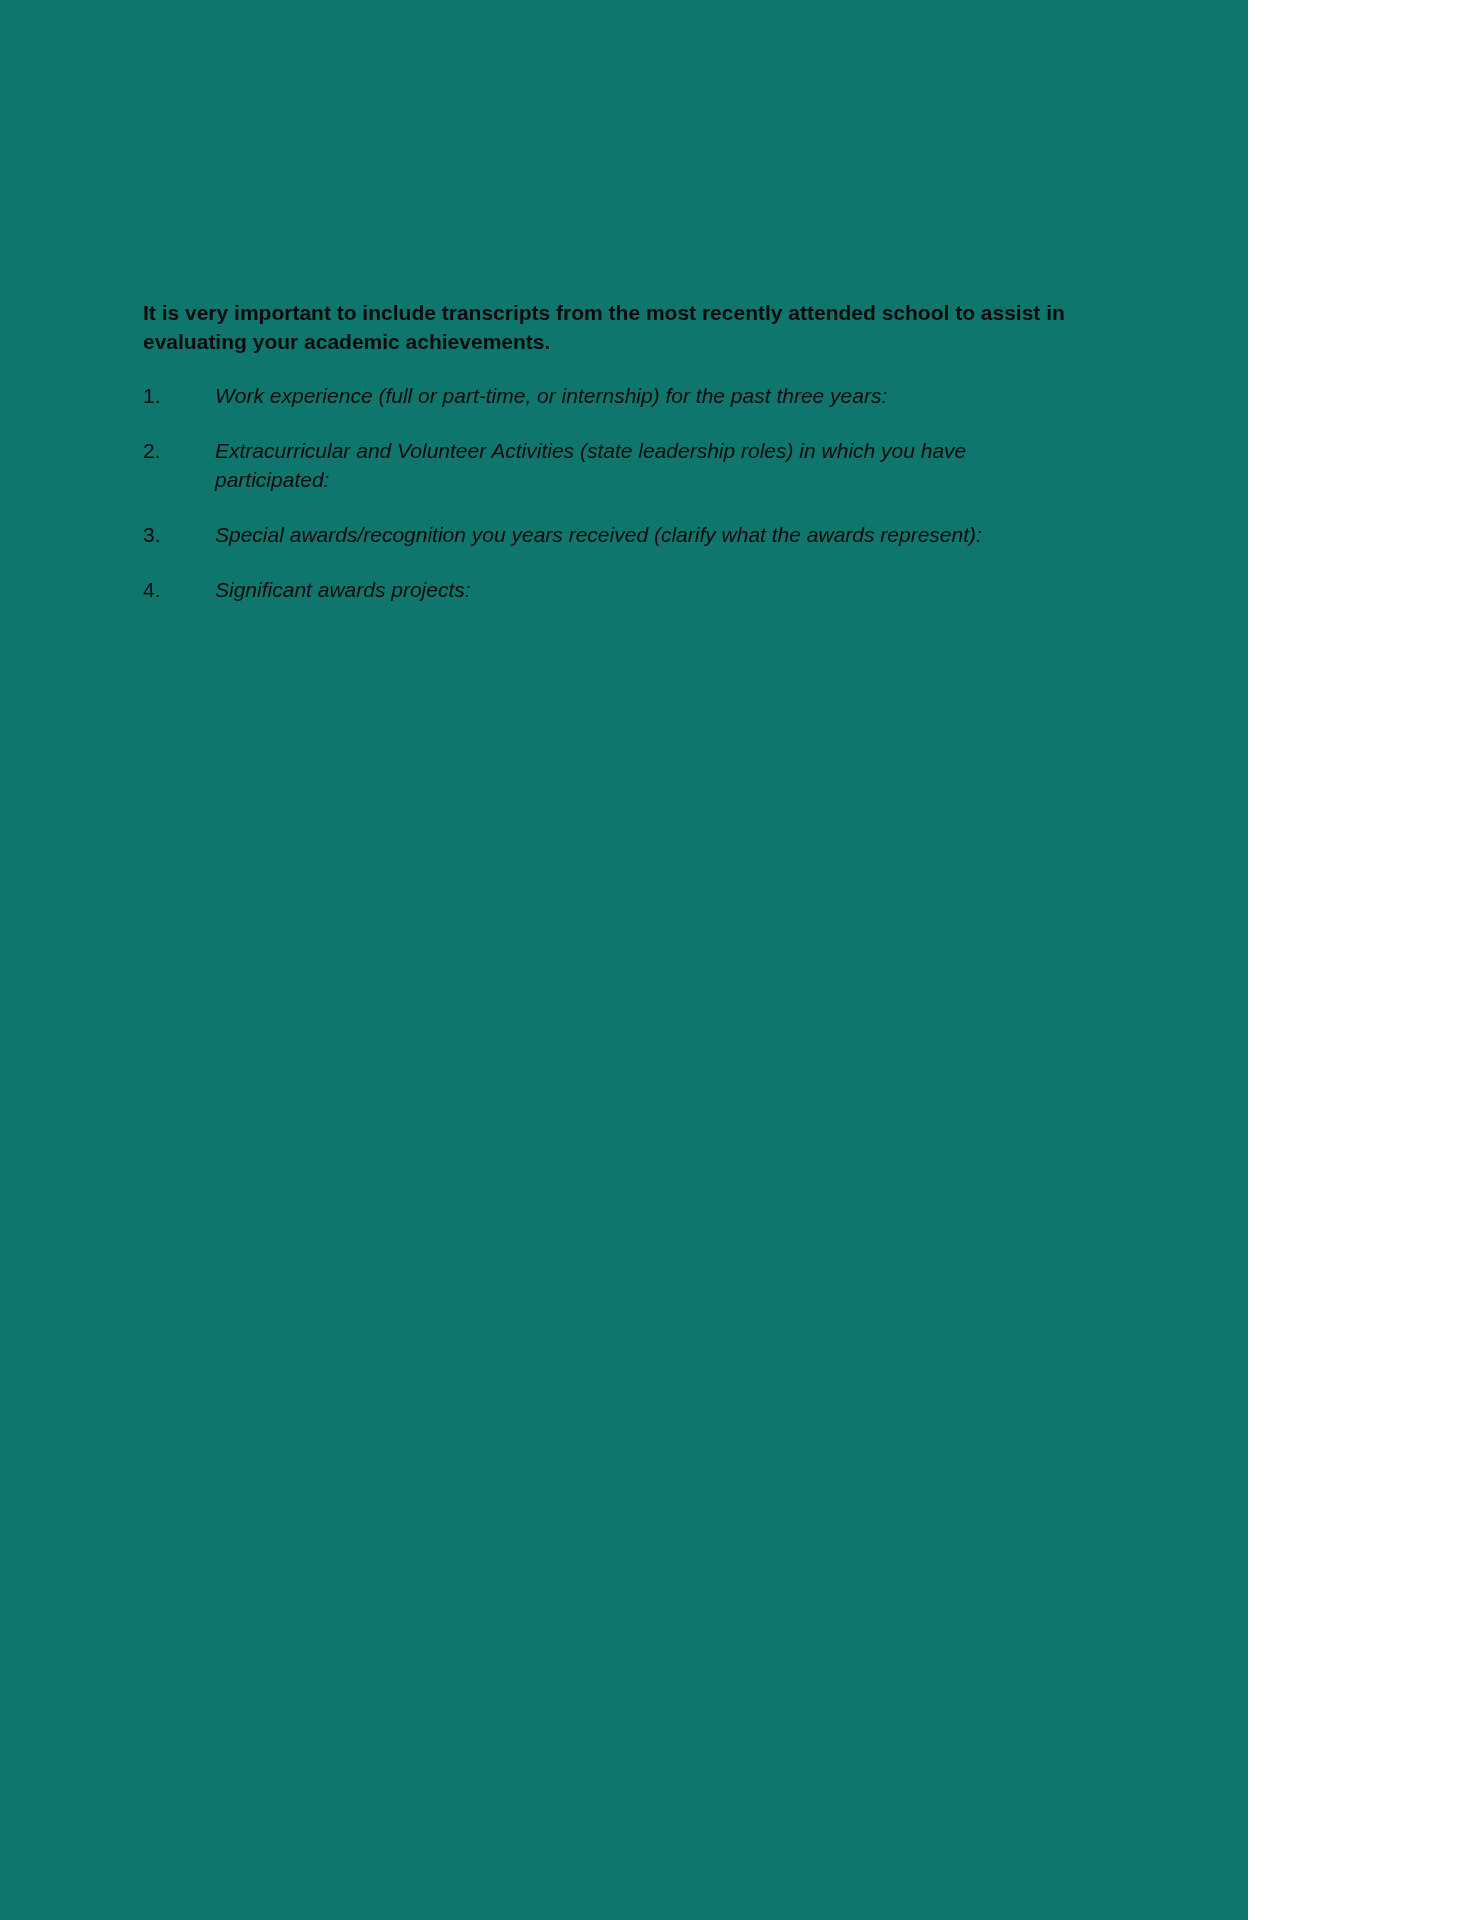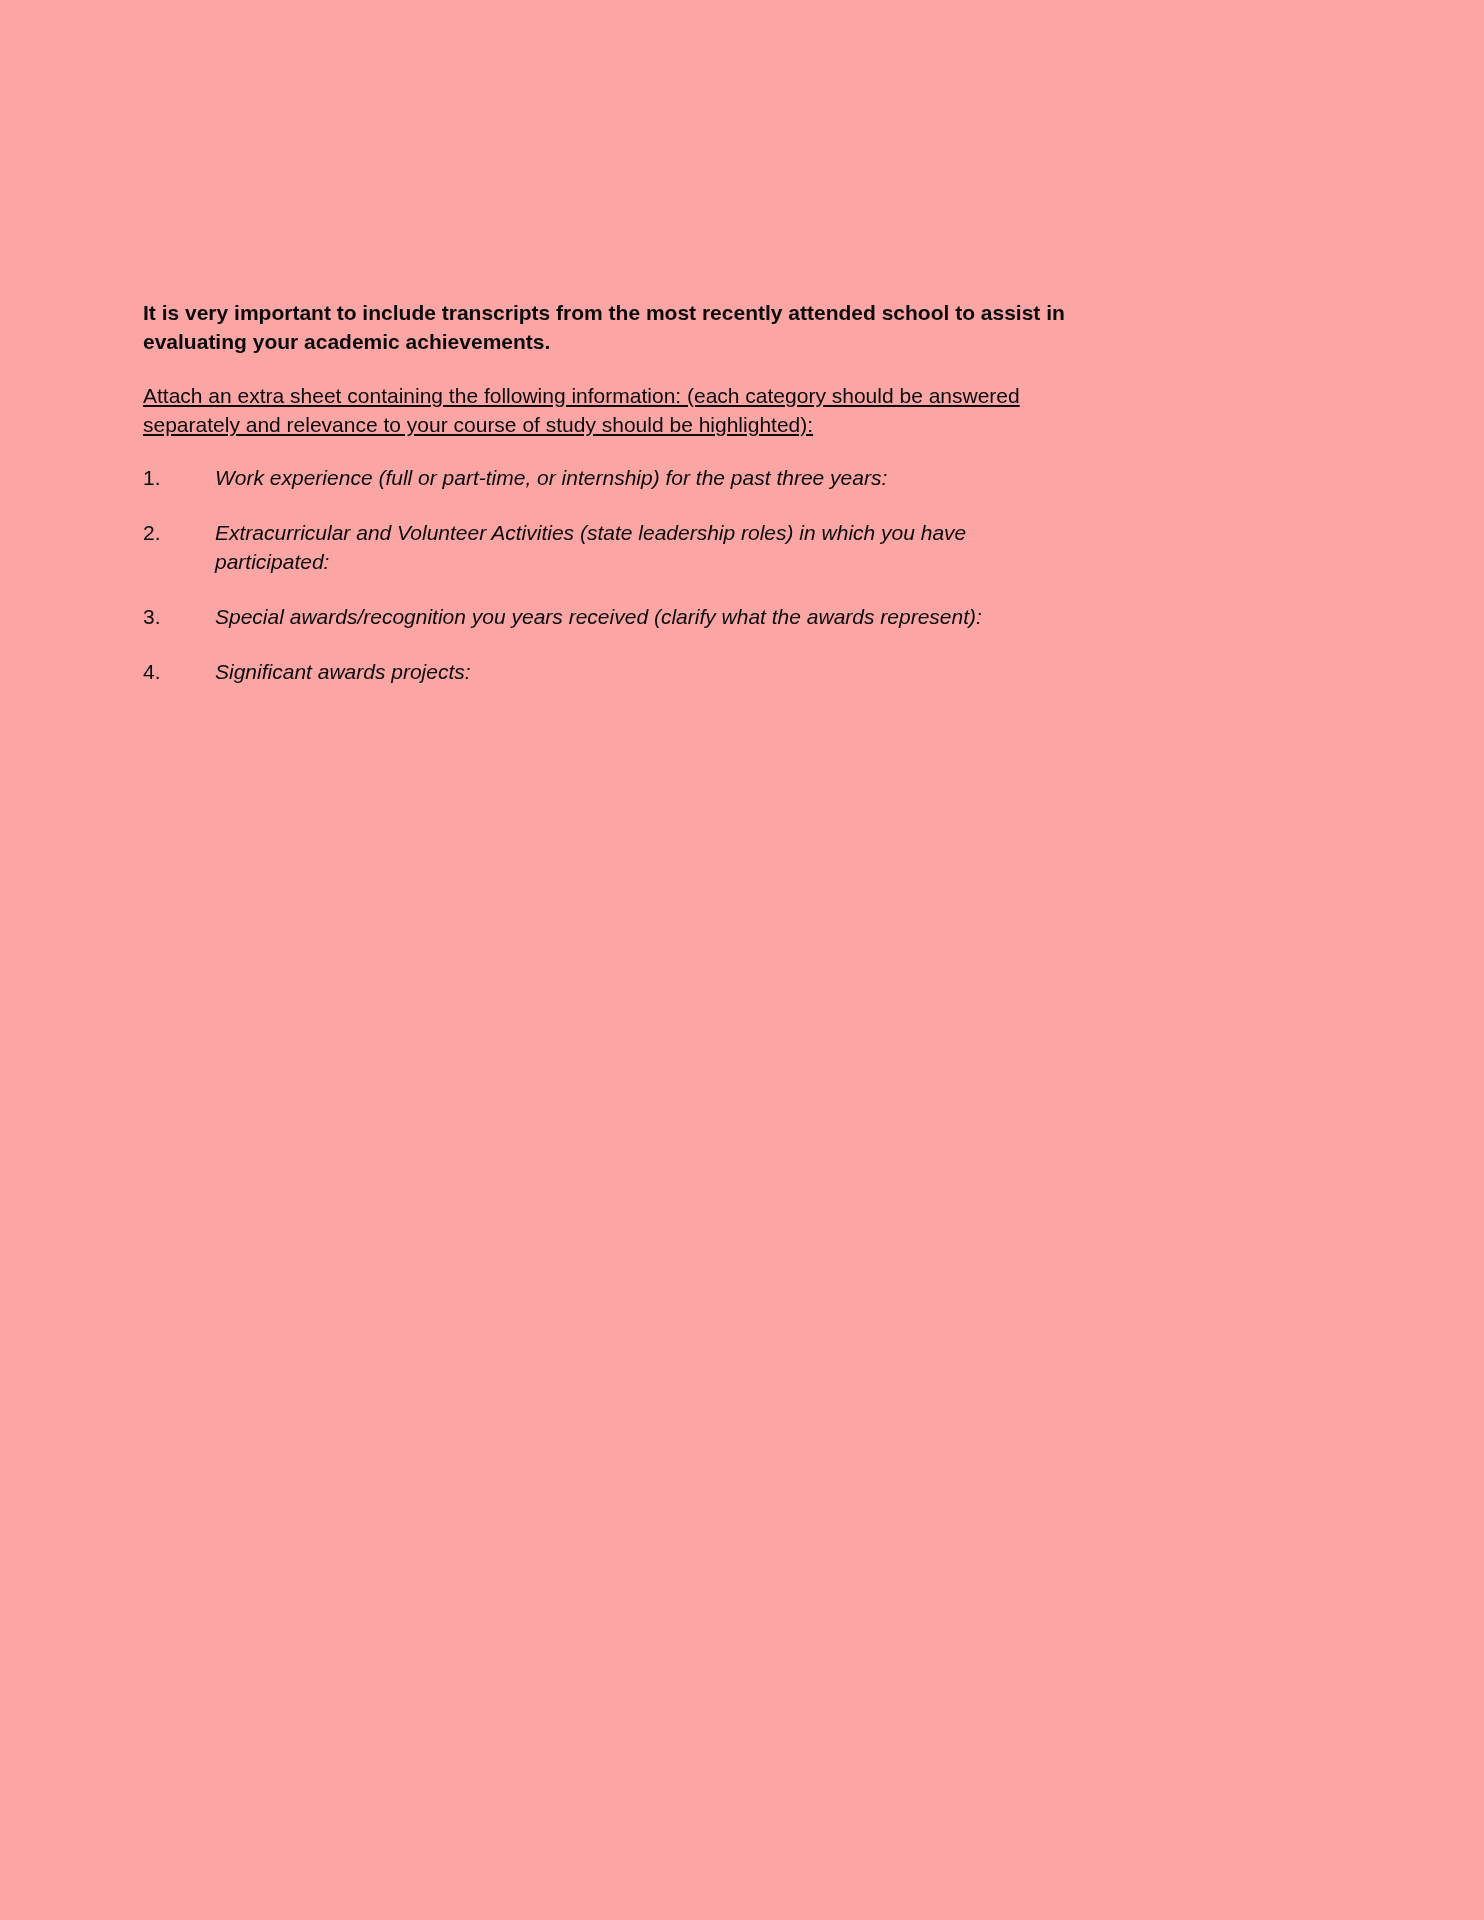--- a/index.html
+++ b/index.html
@@ -7,23 +7,23 @@
   html, body {
     width: 1484px;
     height: 1920px;
     background: #ffffff;
     font-family: "Liberation Sans", "DejaVu Sans", sans-serif;
     color: #0a0a0a;
   }
 
   .page {
     position: relative;
-    width: 1484px;
+    width: 1248px;
     height: 1920px;
-    background: #fca5a5;
+    background: #0f766e;
     overflow: hidden;
   }
 
   .content {
     position: absolute;
     top: 298px;
     left: 143px;
     width: 940px;
     font-size: 21px;
     line-height: 29px;
@@ -63,21 +63,20 @@
   }
 </style>
 </head>
 <body>
 
 <div class="page">
   <div class="content">
 
     <p class="para-bold">It is very important to include transcripts from the most recently attended school to assist in evaluating your academic achievements.</p>
 
-    <p class="para-underline">Attach an extra sheet containing the following information: (each category should be answered separately and relevance to your course of study should be highlighted):</p>
 
     <div class="num-list">
 
       <div class="num-item">
         <span class="num">1.</span>
         <span class="item-text">Work experience (full or part-time, or internship) for the past three years:</span>
       </div>
 
       <div class="num-item">
         <span class="num">2.</span>

